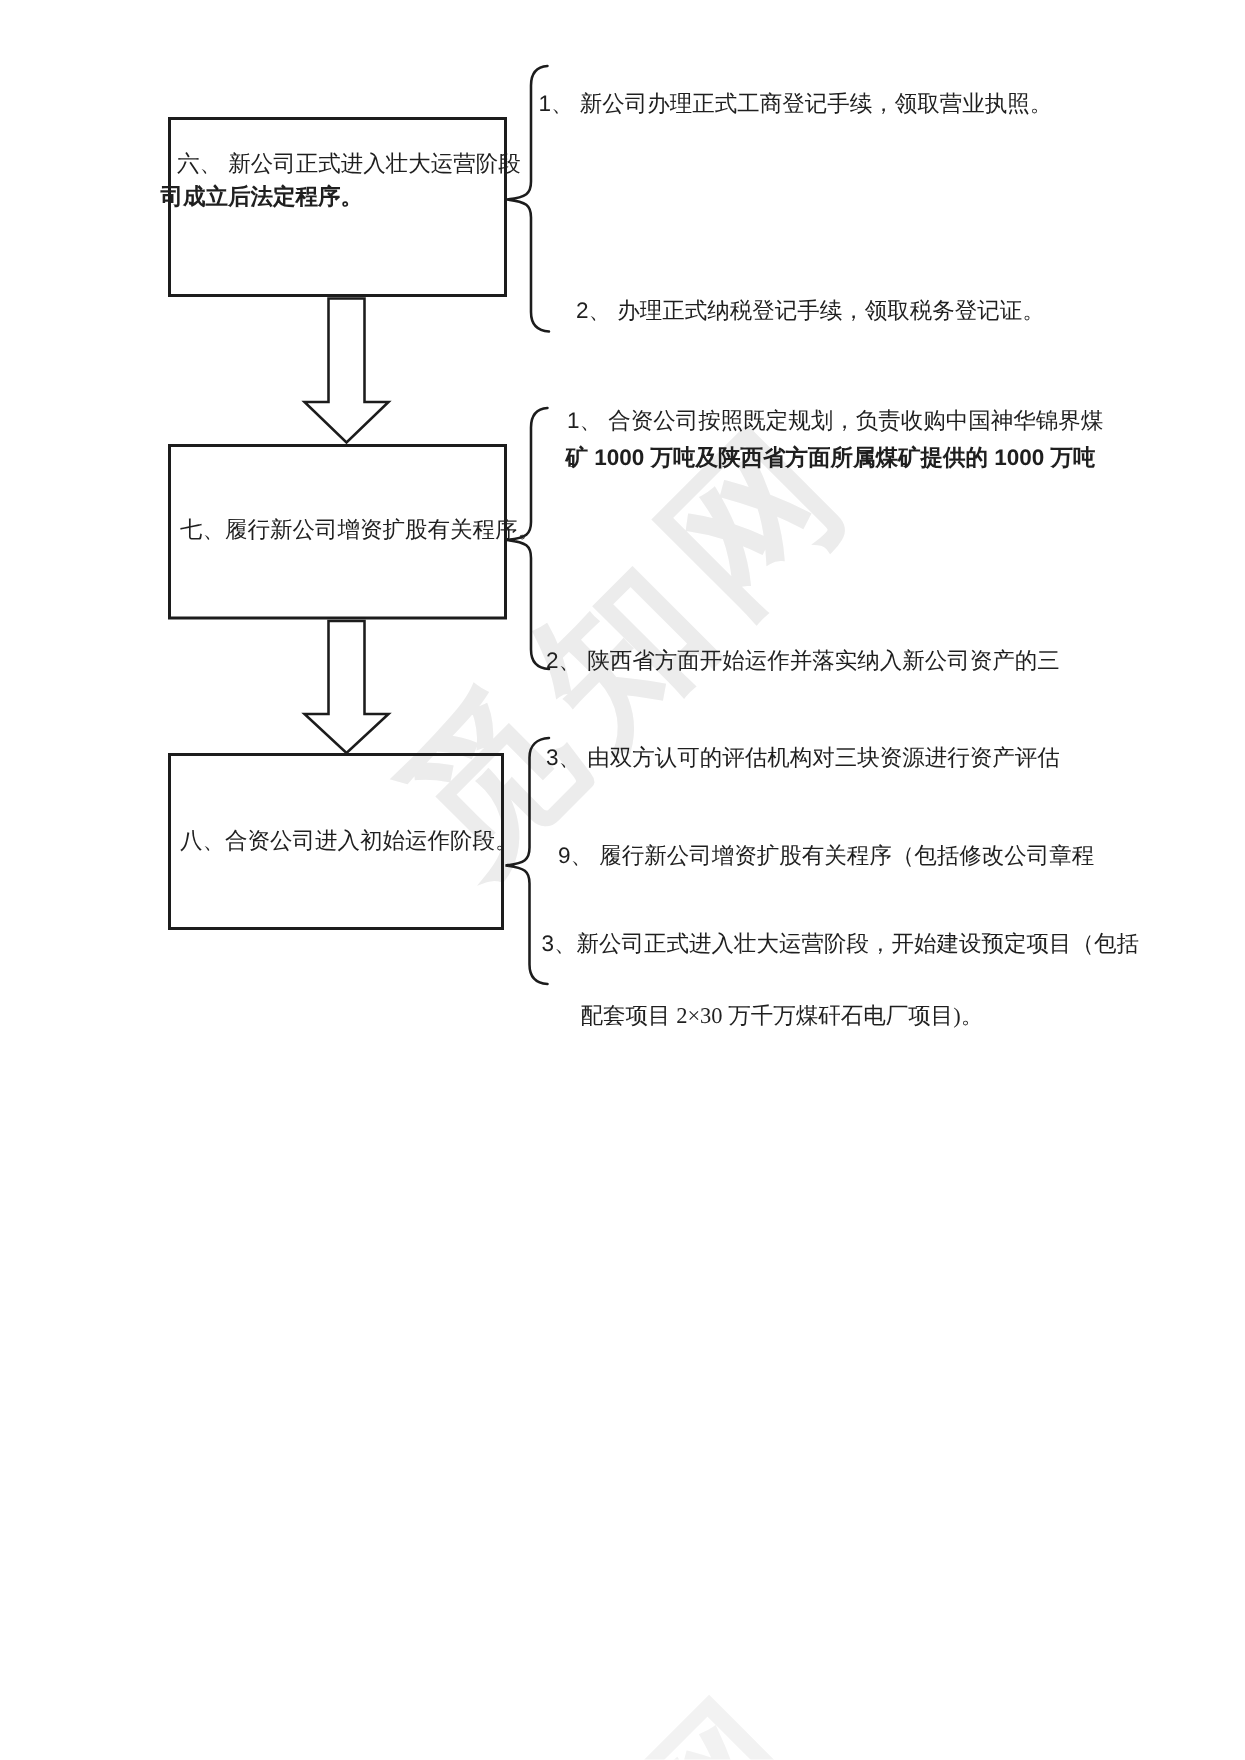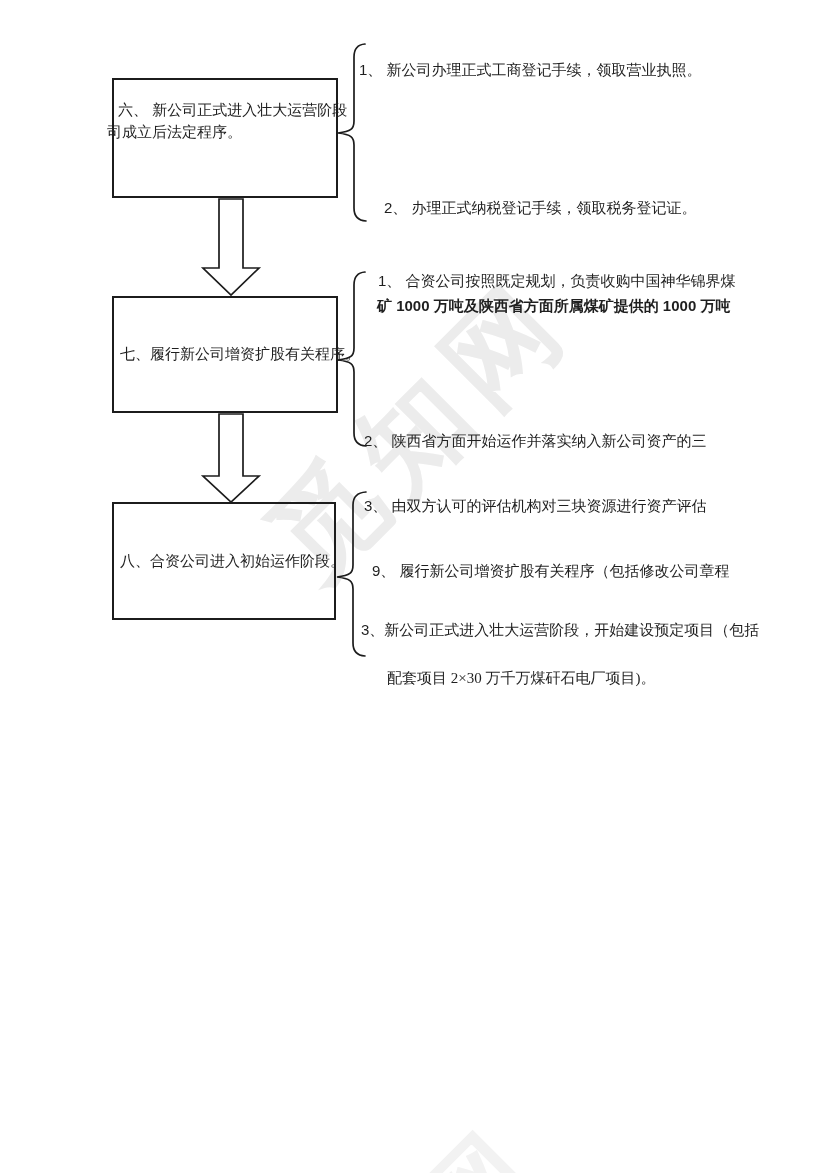--- a/index.html
+++ b/index.html
@@ -55,21 +55,21 @@
 
   
   .line {
     position: absolute;
     font-size: 15px;
     line-height: 20px;
     white-space: nowrap;
     z-index: 3;
   }
   .box6-line1 { left: 118px; top: 100px; }
-  .box6-line2 { left: 107px; top: 122px; }
+  .box6-line2 { left: 107px; top: 122px; font-weight: bold; }
   .box7-label { left: 120px; top: 344px; }
   .box8-label { left: 120px; top: 551px; }
 
   .ann-6-1   { left: 359px; top: 40px; margin-top: 20px; }
   .ann-6-2   { left: 384px; top: 198px; }
   .ann-7-1a  { left: 378px; top: 271px; text-align: right; }
   .ann-7-1b  { left: 377px; top: 296px; font-weight: bold; }
   .ann-7-2   { left: 364px; top: 431px; }
   .ann-8-1   { left: 364px; top: 496px; }
   .ann-8-2   { left: 372px; top: 561px; }

